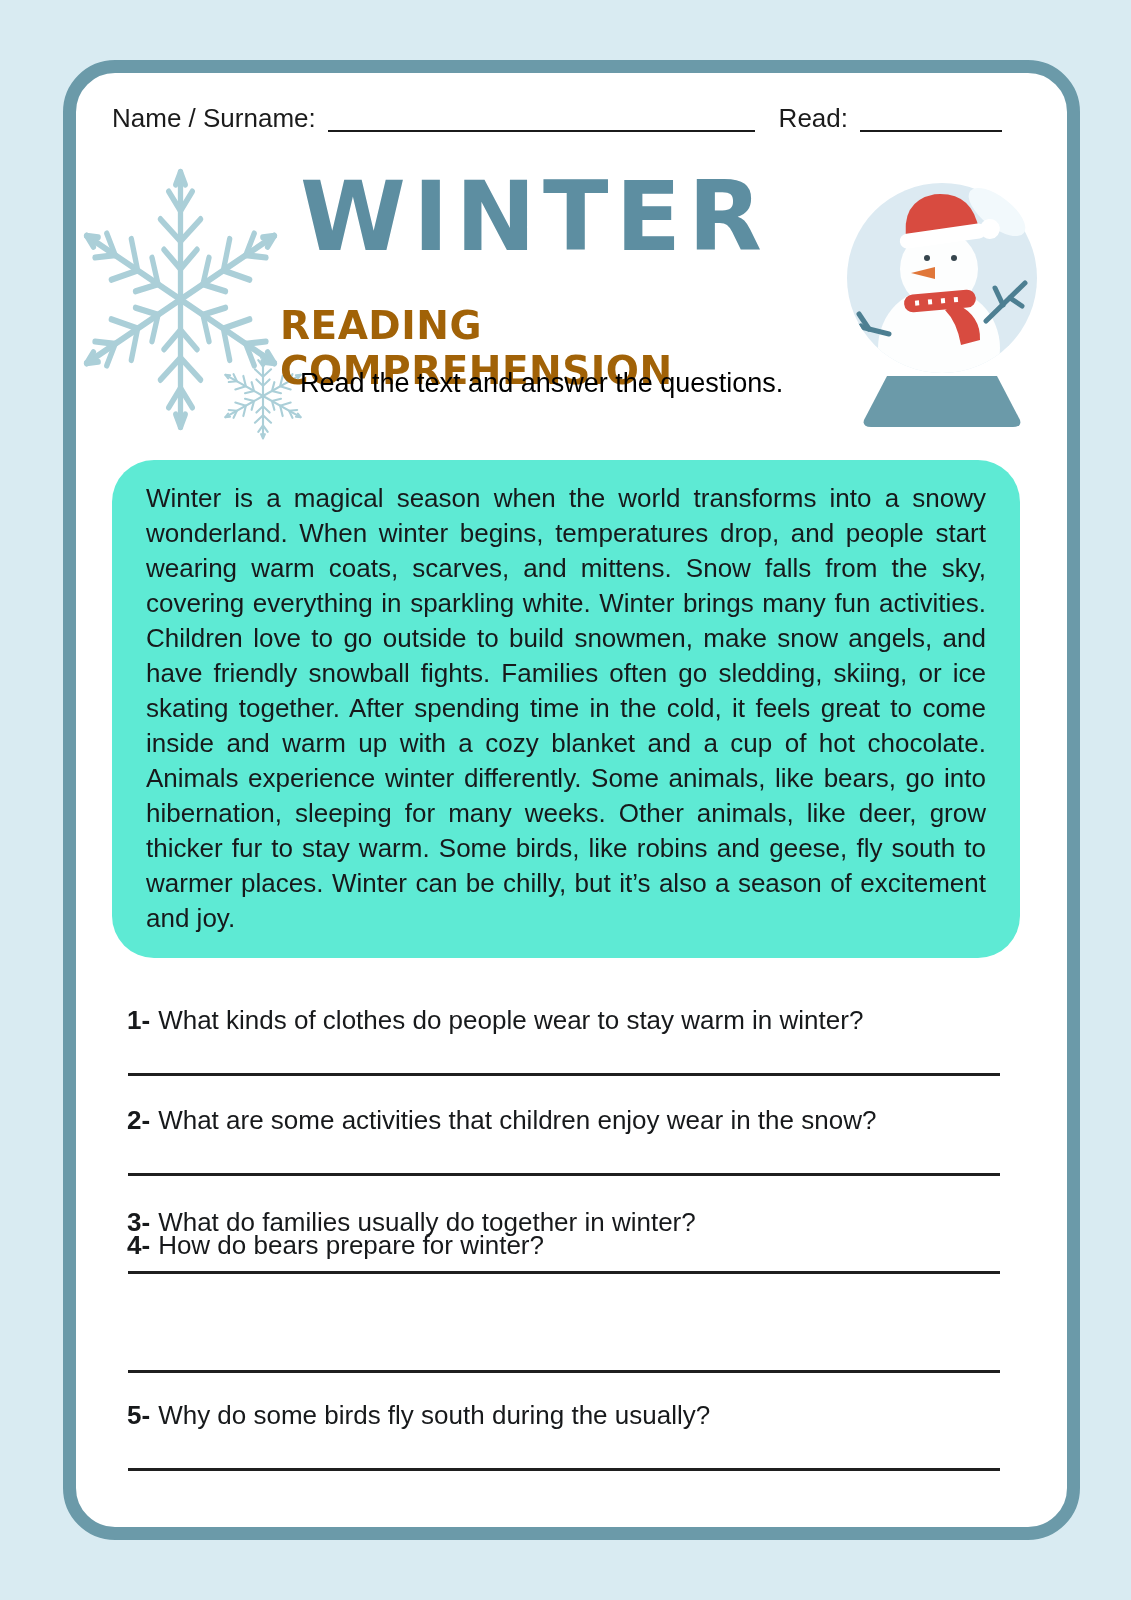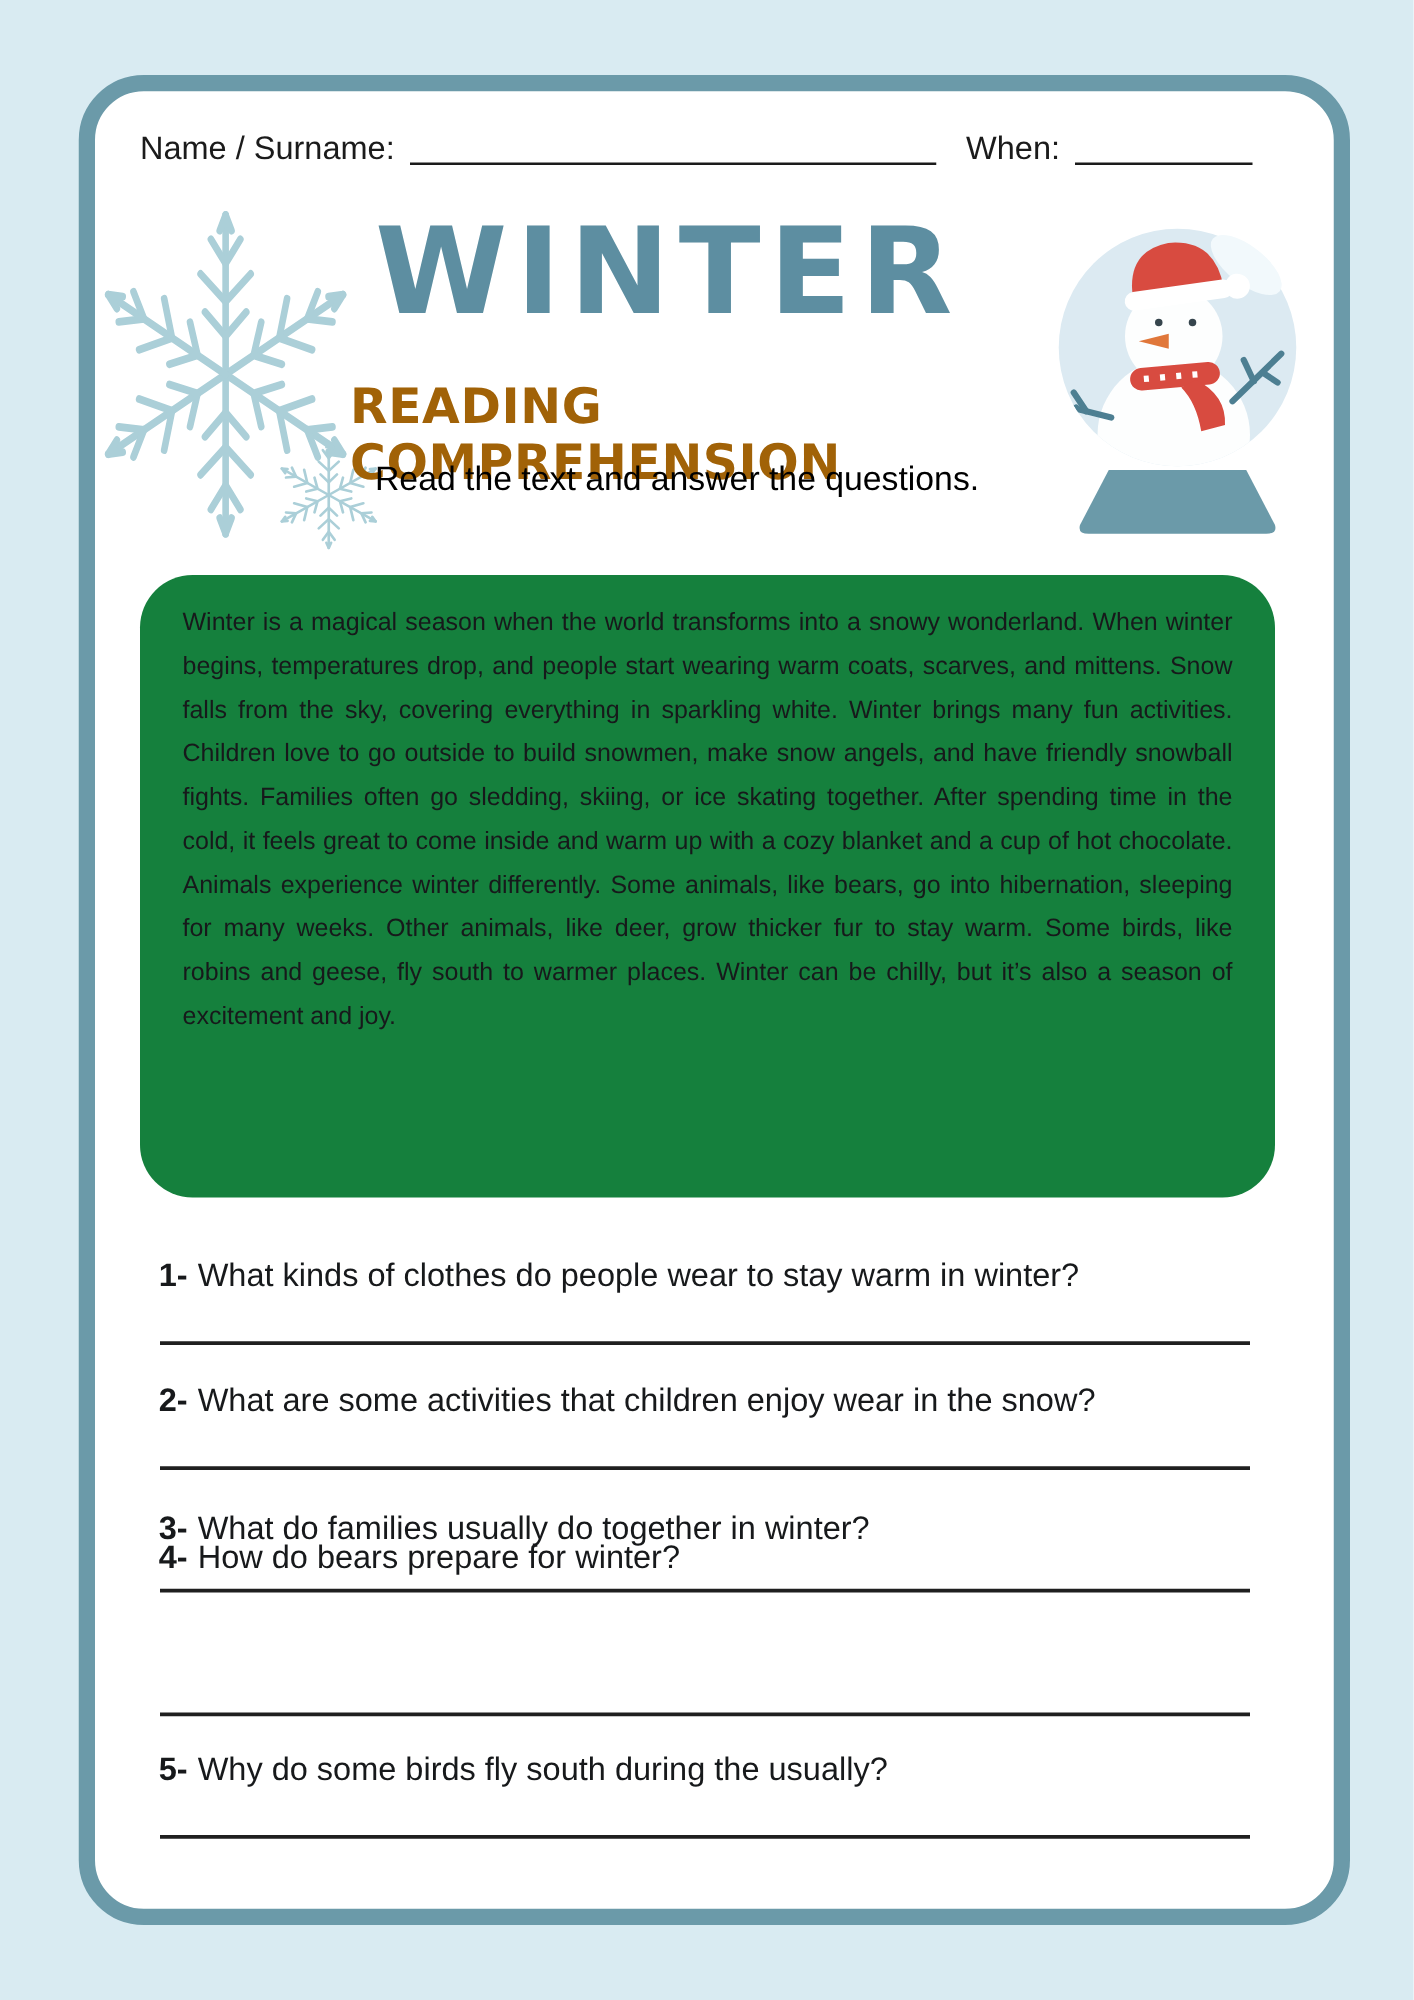--- a/index.html
+++ b/index.html
@@ -51,23 +51,23 @@
   }
 
   .flake-big   { position: absolute; left: 2px;   top: 88px;  }
   .flake-small { position: absolute; left: 146px; top: 277px; }
   .globe       { position: absolute; left: 769px; top: 93px;  }
 
   
   .passage {
     position: absolute; left: 36px; top: 387px;
     width: 908px; height: 498px;
-    background: #15803d; border-radius: 42px;
+    background: #5eead4; border-radius: 42px;
     padding: 21px 34px;
-    font-size: 20px; line-height: 35px;
+    font-size: 26px; line-height: 35px;
     text-align: justify; color: #17191b;
     overflow: hidden;
   }
 
   
   .q {
     position: absolute; left: 51px; width: 885px;
     font-size: 26px; color: #17191b;
   }
   .q .qnum { font-weight: bold; margin-right: 8px; }
@@ -84,21 +84,21 @@
 </head>
 <body>
 
 <div class="page">
   <div class="card">
     <div class="content">
 
       <div class="name-row">
         <span>Name / Surname:</span>
         <div class="blank name-blank"></div>
-        <span>When:</span>
+        <span>Read:</span>
         <div class="blank date-blank"></div>
       </div>
 
       <svg class="flake-big" width="205" height="277" viewBox="-87 -100 174 200" preserveAspectRatio="none">
         <g id="flake" stroke="#abcfd8" stroke-width="4.5" stroke-linecap="round" fill="none">
           <g id="flakearm">
             <path d="M0,0 L0,-92"></path>
             <path d="M0,-22 L-14,-36 M0,-22 L14,-36"></path>
             <path d="M0,-42 L-17,-58 M0,-42 L17,-58"></path>
             <path d="M0,-64 L-10,-78 M0,-64 L10,-78"></path>

